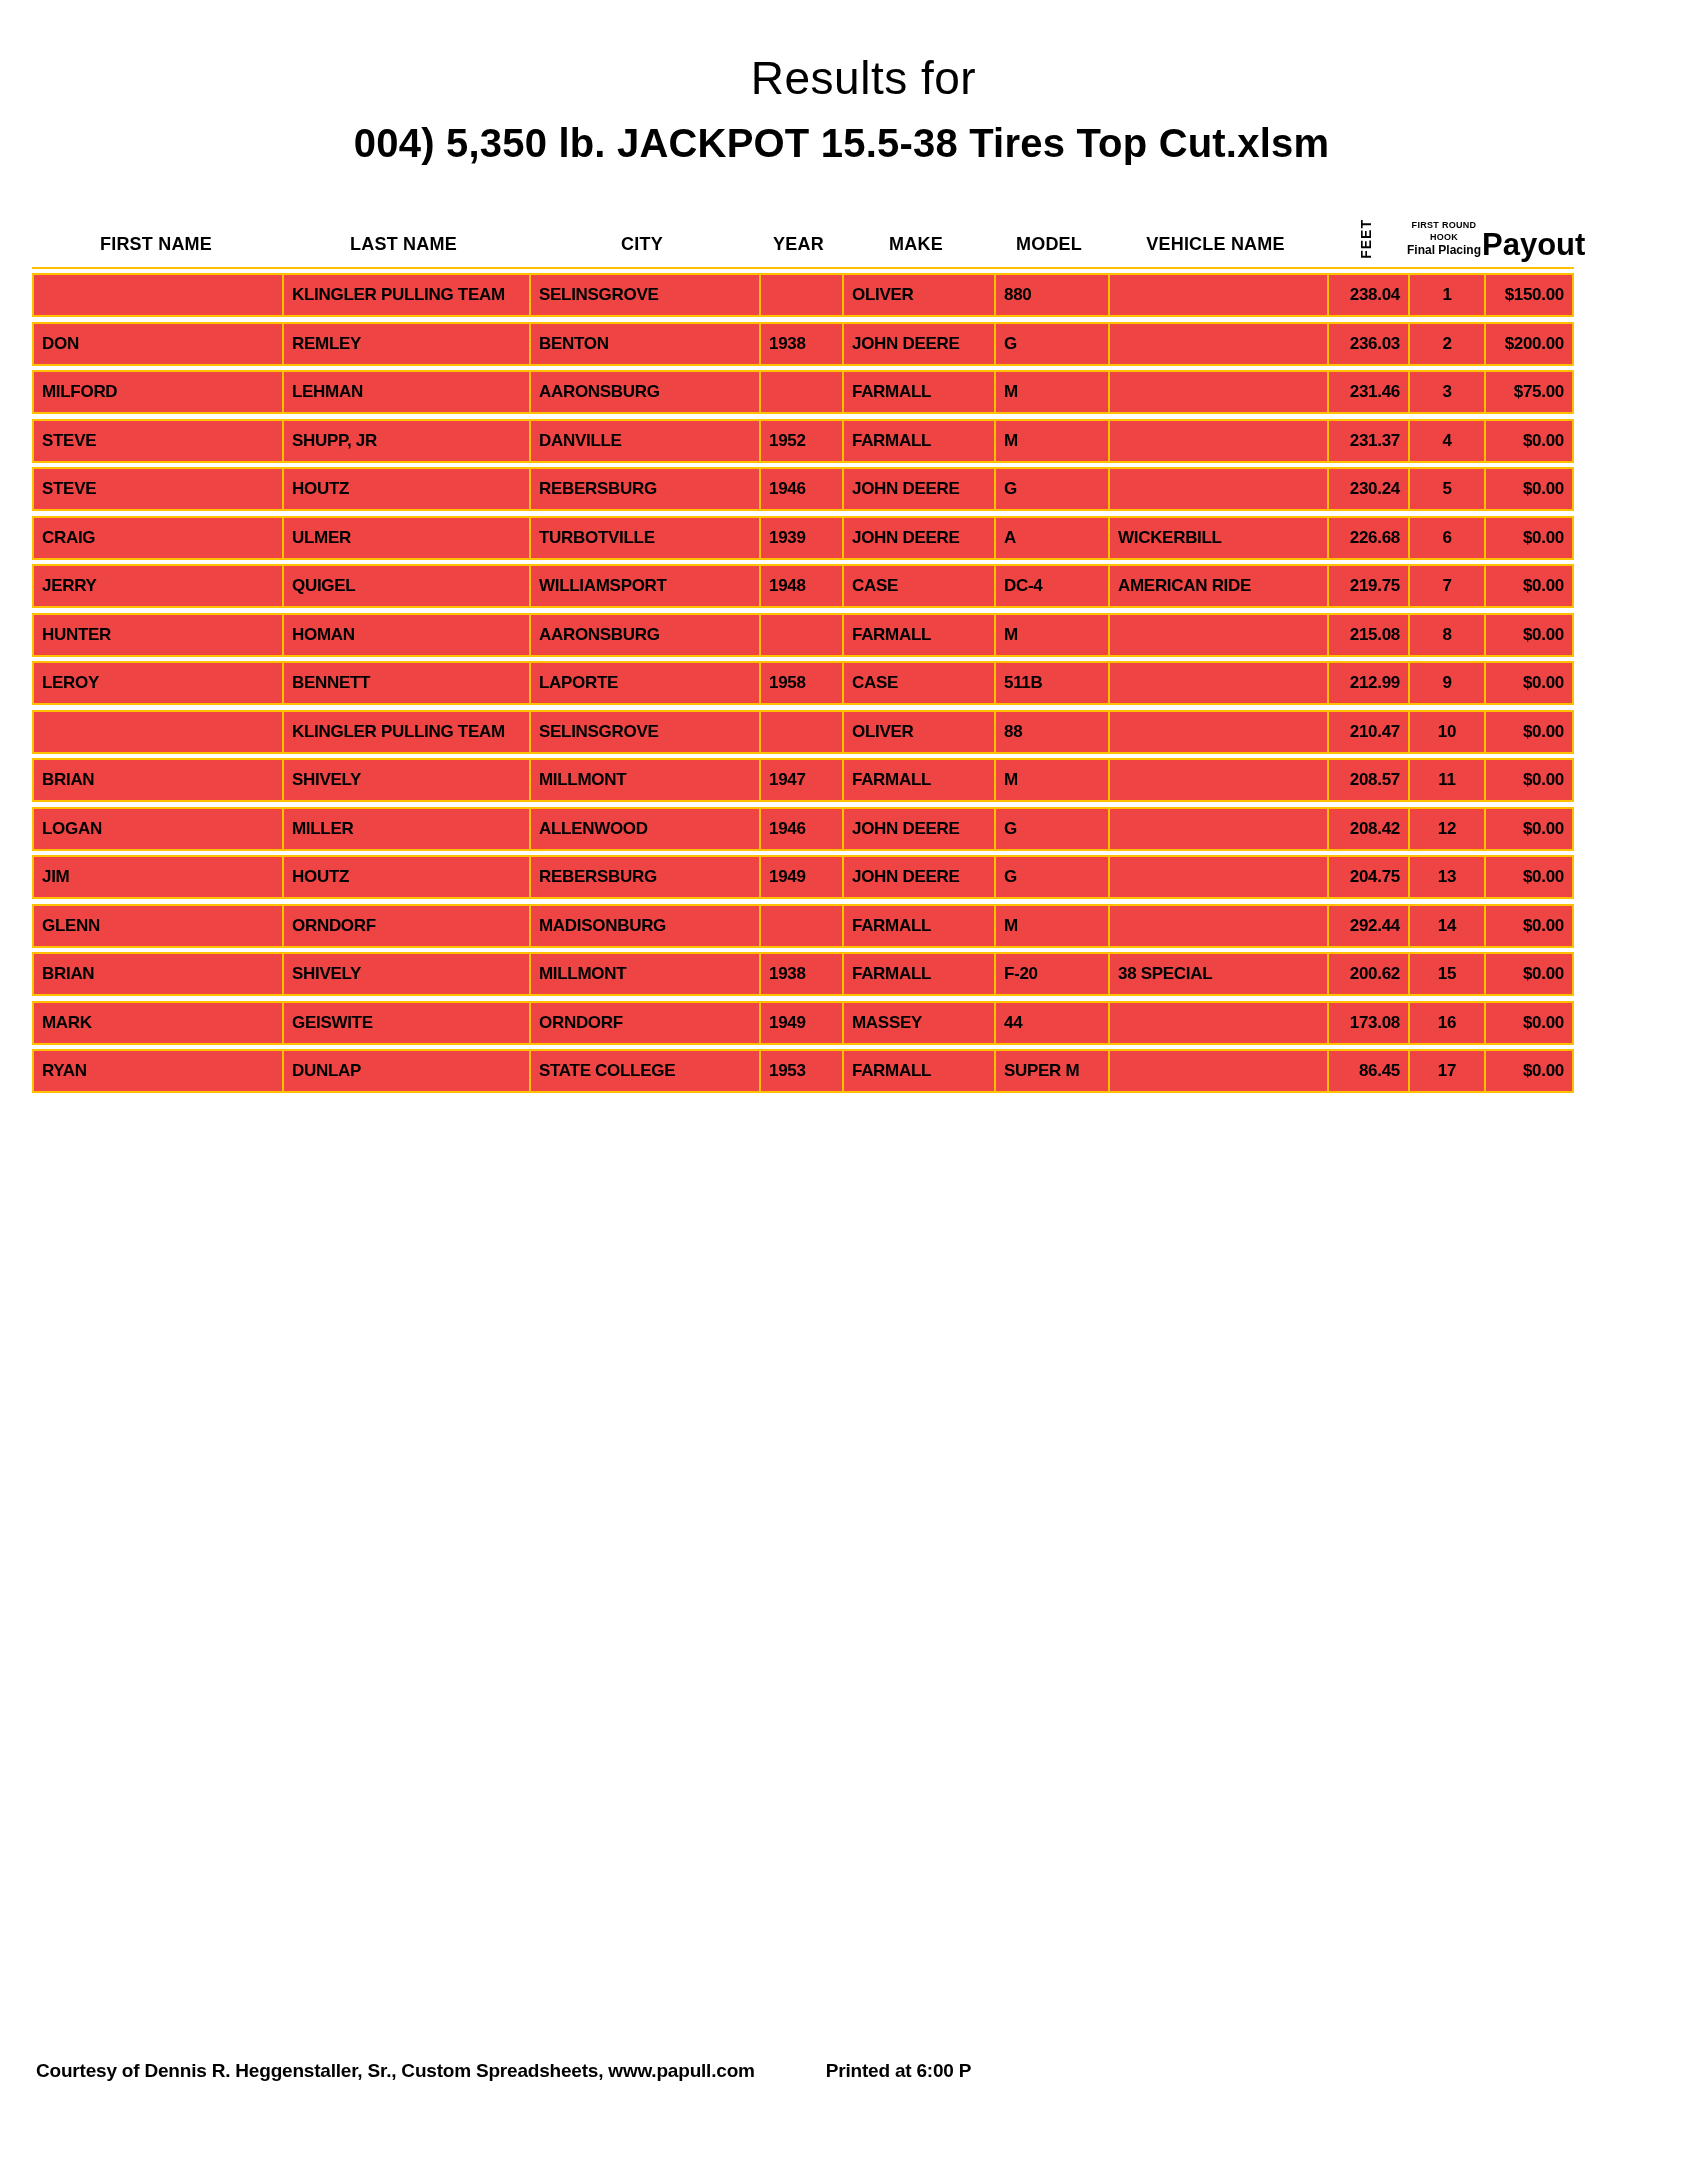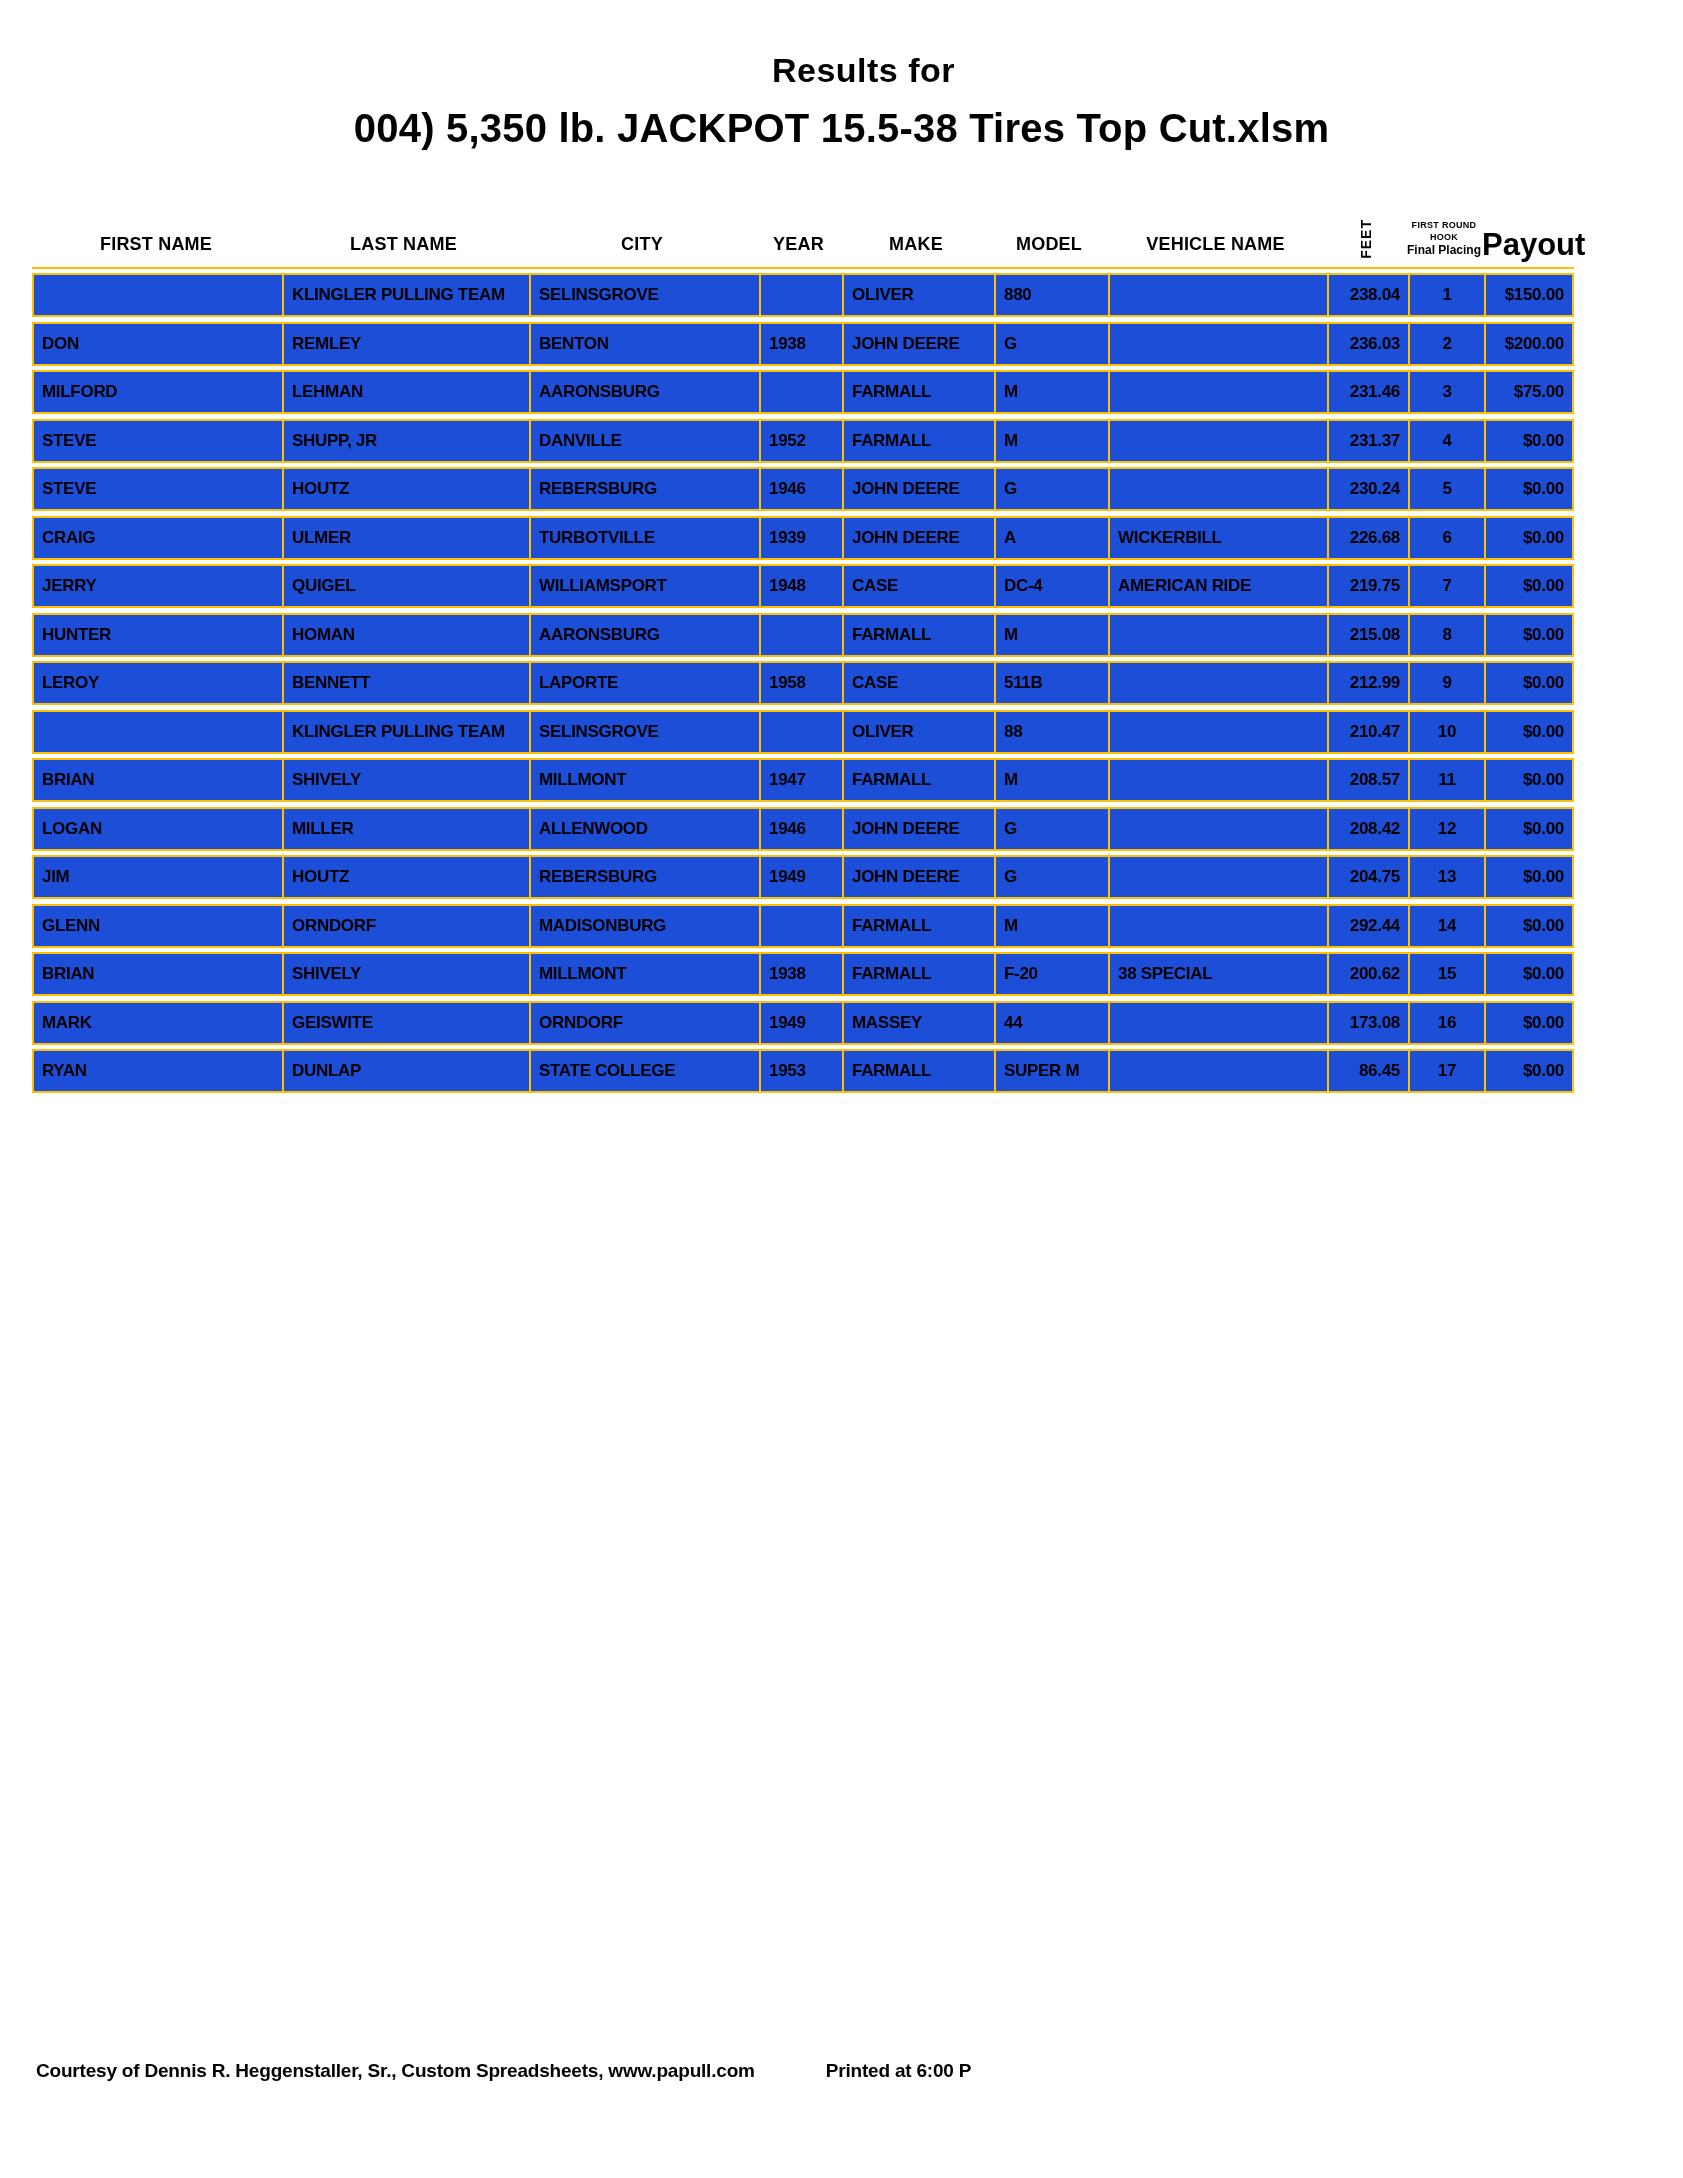--- a/index.html
+++ b/index.html
@@ -6,21 +6,21 @@
   body{
     width:1683px;height:2178px;position:relative;
     background:#ffffff;color:#000;
     font-family:"Liberation Sans", sans-serif;
     overflow:hidden;
   }
   :root{ --gold:#FFC000; }
 
   
   .titles{position:absolute;top:51px;left:0;width:1683px;text-align:center;}
-  .title1{font-size:34px;font-weight:bold;letter-spacing:0.5px;padding-left:44px;}
+  .title1{font-size:46px;font-weight:normal;letter-spacing:0.5px;padding-left:44px;}
   .title2{font-size:40px;font-weight:bold;margin-top:16px;letter-spacing:0.2px;}
 
   
   .table-wrap{position:absolute;left:32px;top:194px;width:1542px;}
   .grid-cols{
     display:grid;
     grid-template-columns:248px 247px 230px 83px 152px 114px 219px 81px 76px 1fr;
   }
   .hdr{align-items:end;height:73px;}
   .hdr .h{
@@ -36,21 +36,21 @@
   .hook-h .hl{font-size:9px;font-weight:bold;line-height:1.3;letter-spacing:0.3px;}
   .hook-h .hl3{font-size:12px;font-weight:600;letter-spacing:0;}
   .hdr .payout-h{font-size:31px;padding-bottom:4px;letter-spacing:0;}
 
   .toprule{border-top:2px solid var(--gold);margin-bottom:4px;}
 
   .rows{display:flex;flex-direction:column;gap:4.5px;}
   .row{
     border:2px solid var(--gold);
     height:40px;box-sizing:content-box;
-    background:#1d4ed8;
+    background:#ef4444;
   }
   .cell{
     border-left:2px solid var(--gold);
     display:flex;align-items:center;
     padding:0 8px;
     font-weight:bold;font-size:17px;letter-spacing:-0.3px;
     white-space:nowrap;overflow:hidden;
   }
   .cell:first-child{border-left:none;}
   .cell.num{justify-content:flex-end;}

